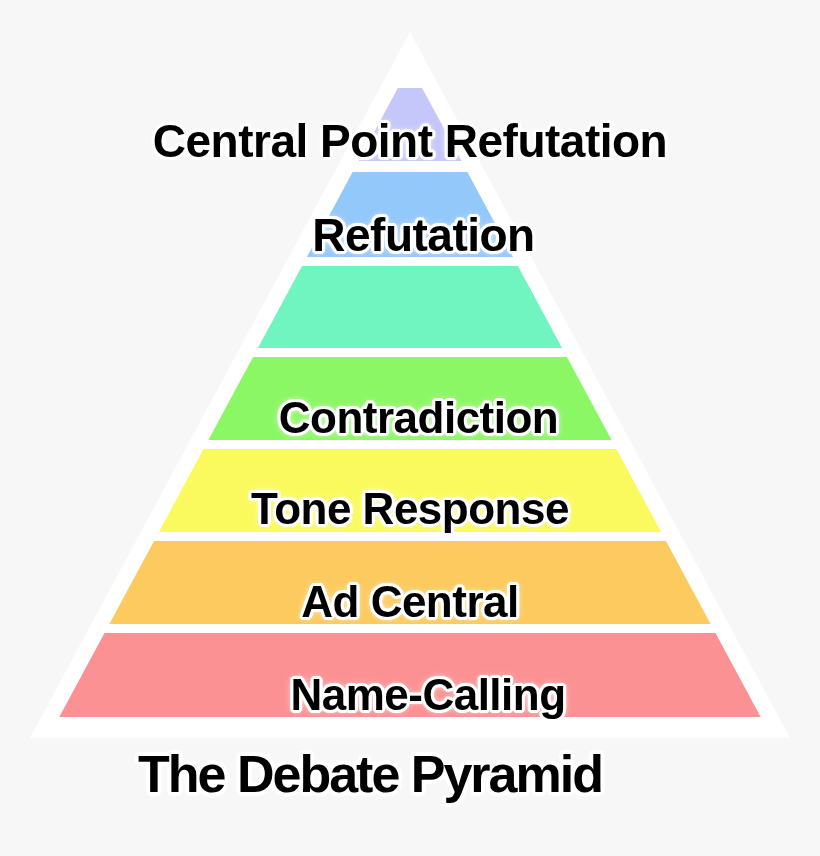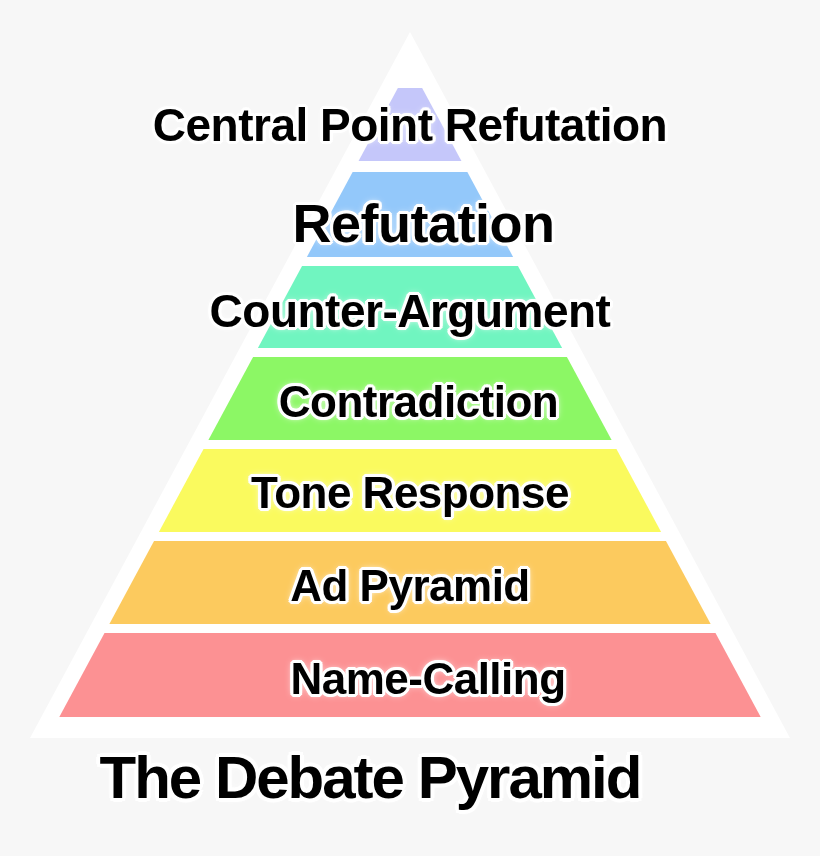--- a/index.html
+++ b/index.html
@@ -28,21 +28,21 @@
     position: absolute;
     left: 0; top: 0;
     width: 820px;
     height: 856px;
     display: block;
   }
 
   
   #labels {
     position: absolute;
-    left: 0; top: 0;
+    left: 0; top: 16px;
     width: 820px;
     height: 760px;
     pointer-events: none;
   }
 
   .tier-label {
     position: absolute;
     left: 0;
     width: 820px;
     text-align: center;
@@ -58,37 +58,37 @@
        2px  2px 0 #ffffff,  -2px  2px 0 #ffffff,
        2px -2px 0 #ffffff,  -2px -2px 0 #ffffff,
        3px  1px 0 #ffffff,  -3px  1px 0 #ffffff,
        1px  3px 0 #ffffff,   1px -3px 0 #ffffff,
        3px -1px 0 #ffffff,  -3px -1px 0 #ffffff,
       -1px  3px 0 #ffffff,  -1px -3px 0 #ffffff,
        0    0   5px #ffffff, 0 0 8px #ffffff;
   }
 
   #tier-0 { top: 102px; font-size: 46px; }
-  #tier-1 { top: 196px; font-size: 54px; padding-left: 27px; }
+  #tier-1 { top: 196px; font-size: 46px; padding-left: 27px; }
   #tier-2 { top: 288px; font-size: 46px; }
   #tier-3 { top: 380px; font-size: 44px; padding-left: 17px; }
   #tier-4 { top: 471px; font-size: 44px; }
   #tier-5 { top: 564px; font-size: 44px; }
   #tier-6 { top: 657px; font-size: 44px; padding-left: 36px; }
 
   
   #caption {
     position: absolute;
     left: 0;
     top: 748px;
     width: 740px;
     text-align: center;
     font-family: "Liberation Sans", sans-serif;
     font-weight: bold;
-    font-size: 60px;
+    font-size: 52px;
     line-height: 1;
     letter-spacing: -2px;
     color: #000000;
     white-space: nowrap;
     text-shadow:
        2px  0   0 #ffffff,  -2px  0   0 #ffffff,
        0    2px 0 #ffffff,   0   -2px 0 #ffffff,
        3px  3px 0 #ffffff,  -3px  3px 0 #ffffff,
        3px -3px 0 #ffffff,  -3px -3px 0 #ffffff,
        4px  0   0 #ffffff,  -4px  0   0 #ffffff,
@@ -114,25 +114,24 @@
         <polygon points="154.03399433427762,541 665.9660056657224,541 710.6402266288952,624 109.35977337110478,624" fill="#fcca5e"></polygon>
         <polygon points="104.51558073654394,633 715.4844192634561,633 760.6968838526911,717 59.3031161473088,717" fill="#fc9193"></polygon>
       </g>
   </svg>
 
   <div id="labels">
     <div class="tier-label" id="tier-0">Central Point Refutation</div>
 
     <div class="tier-label" id="tier-1">Refutation</div>
 
-    <div class="tier-label" id="tier-2">Counter-Argument</div>
 
     <div class="tier-label" id="tier-3">Contradiction</div>
 
     <div class="tier-label" id="tier-4">Tone Response</div>
 
-    <div class="tier-label" id="tier-5">Ad Pyramid</div>
+    <div class="tier-label" id="tier-5">Ad Central</div>
 
     <div class="tier-label" id="tier-6">Name-Calling</div>
   </div>
 
   <div id="caption">The Debate Pyramid</div>
 </div>
 
 </body></html>

